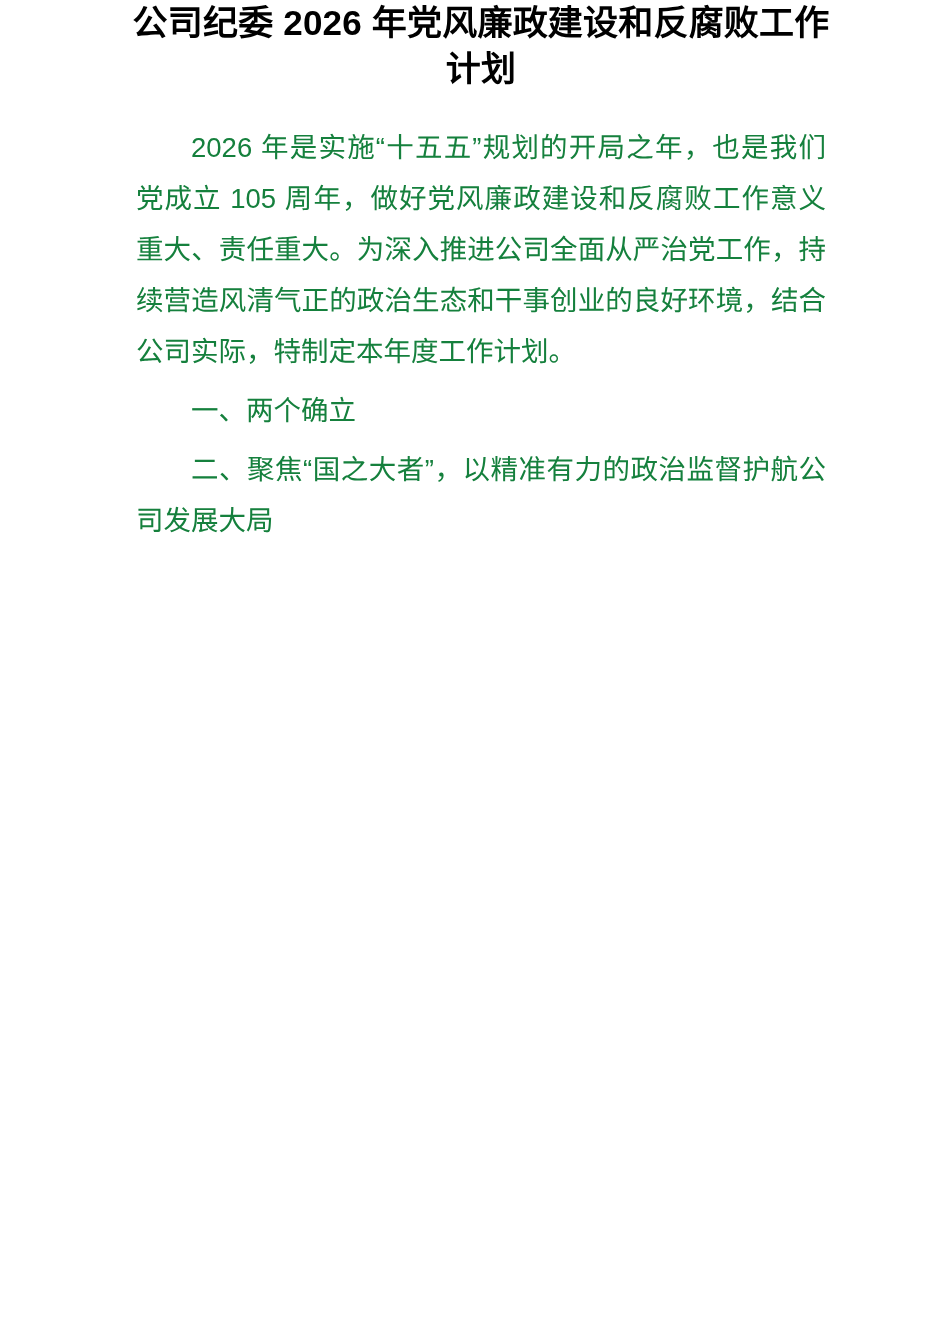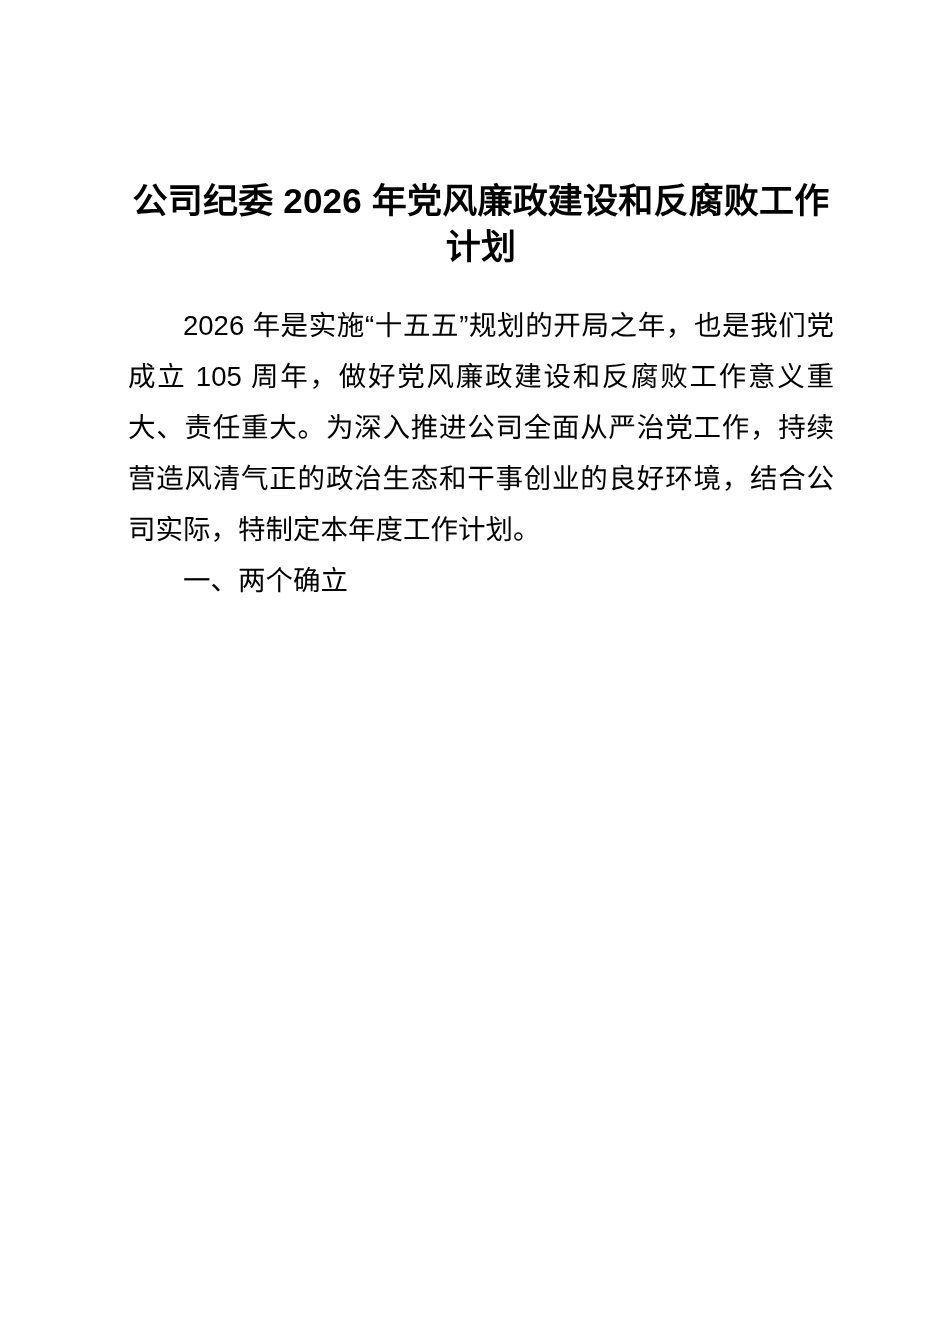--- a/index.html
+++ b/index.html
@@ -31,37 +31,36 @@
     width: 706px;
   }
 
   .doc-title {
     font-size: 35px;
     font-weight: bold;
     line-height: 46px;
     text-align: center;
     letter-spacing: 0.2px;
     margin: 0;
-    padding-top: 178px;
     color: #000000;
   }
 
   .content-block {
     margin-top: 30px;
   }
 
   p.para {
     font-size: 27.5px;
     line-height: 51px;
-    margin: 0;
+    margin: 8px;
     text-align: justify;
     text-justify: inter-ideograph;
     text-align-last: left;
     letter-spacing: 0;
-    color: #000000;
+    color: #15803d;
     word-break: break-all;
   }
 
   p.para.indent {
     text-indent: 2em;
   }
 
   
   p.para + p.para {
     margin-top: 0;
@@ -76,18 +75,19 @@
 
     <h1 class="doc-title">公司纪委 2026 年党风廉政建设和反腐败工作计划</h1>
 
     <div class="content-block">
 
       <p class="para indent">2026 年是实施“十五五”规划的开局之年，也是我们党成立 105 周年，做好党风廉政建设和反腐败工作意义重大、责任重大。为深入推进公司全面从严治党工作，持续营造风清气正的政治生态和干事创业的良好环境，结合公司实际，特制定本年度工作计划。</p>
 
       <p class="para indent">一、两个确立</p>
 
 
+      <p class="para indent">二、聚焦“国之大者”，以精准有力的政治监督护航公司发展大局</p>
 
     </div>
 
   </div>
 
 </div>
 
 </body></html>

